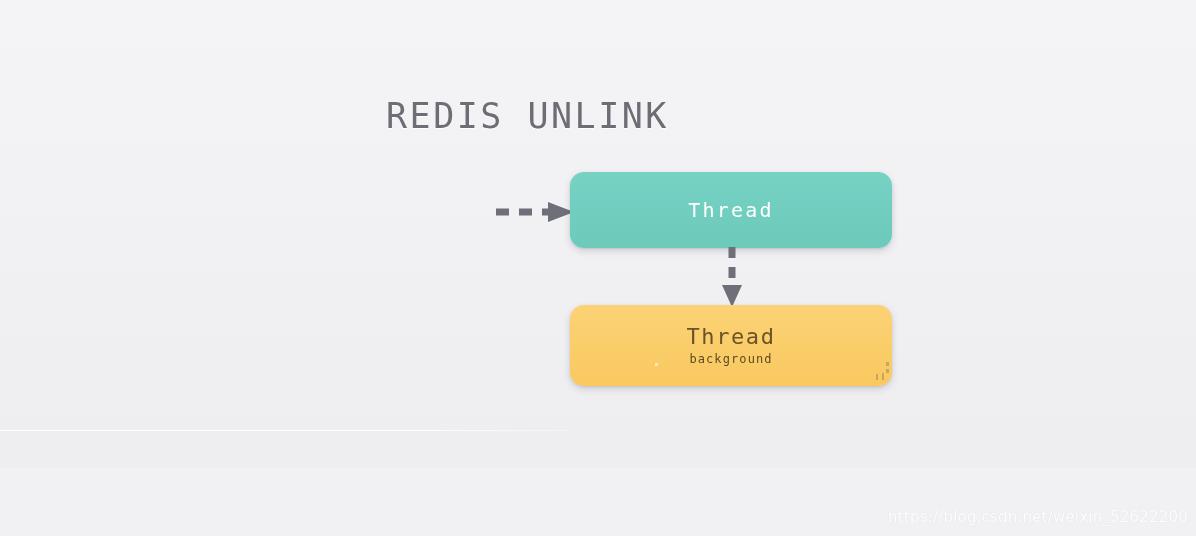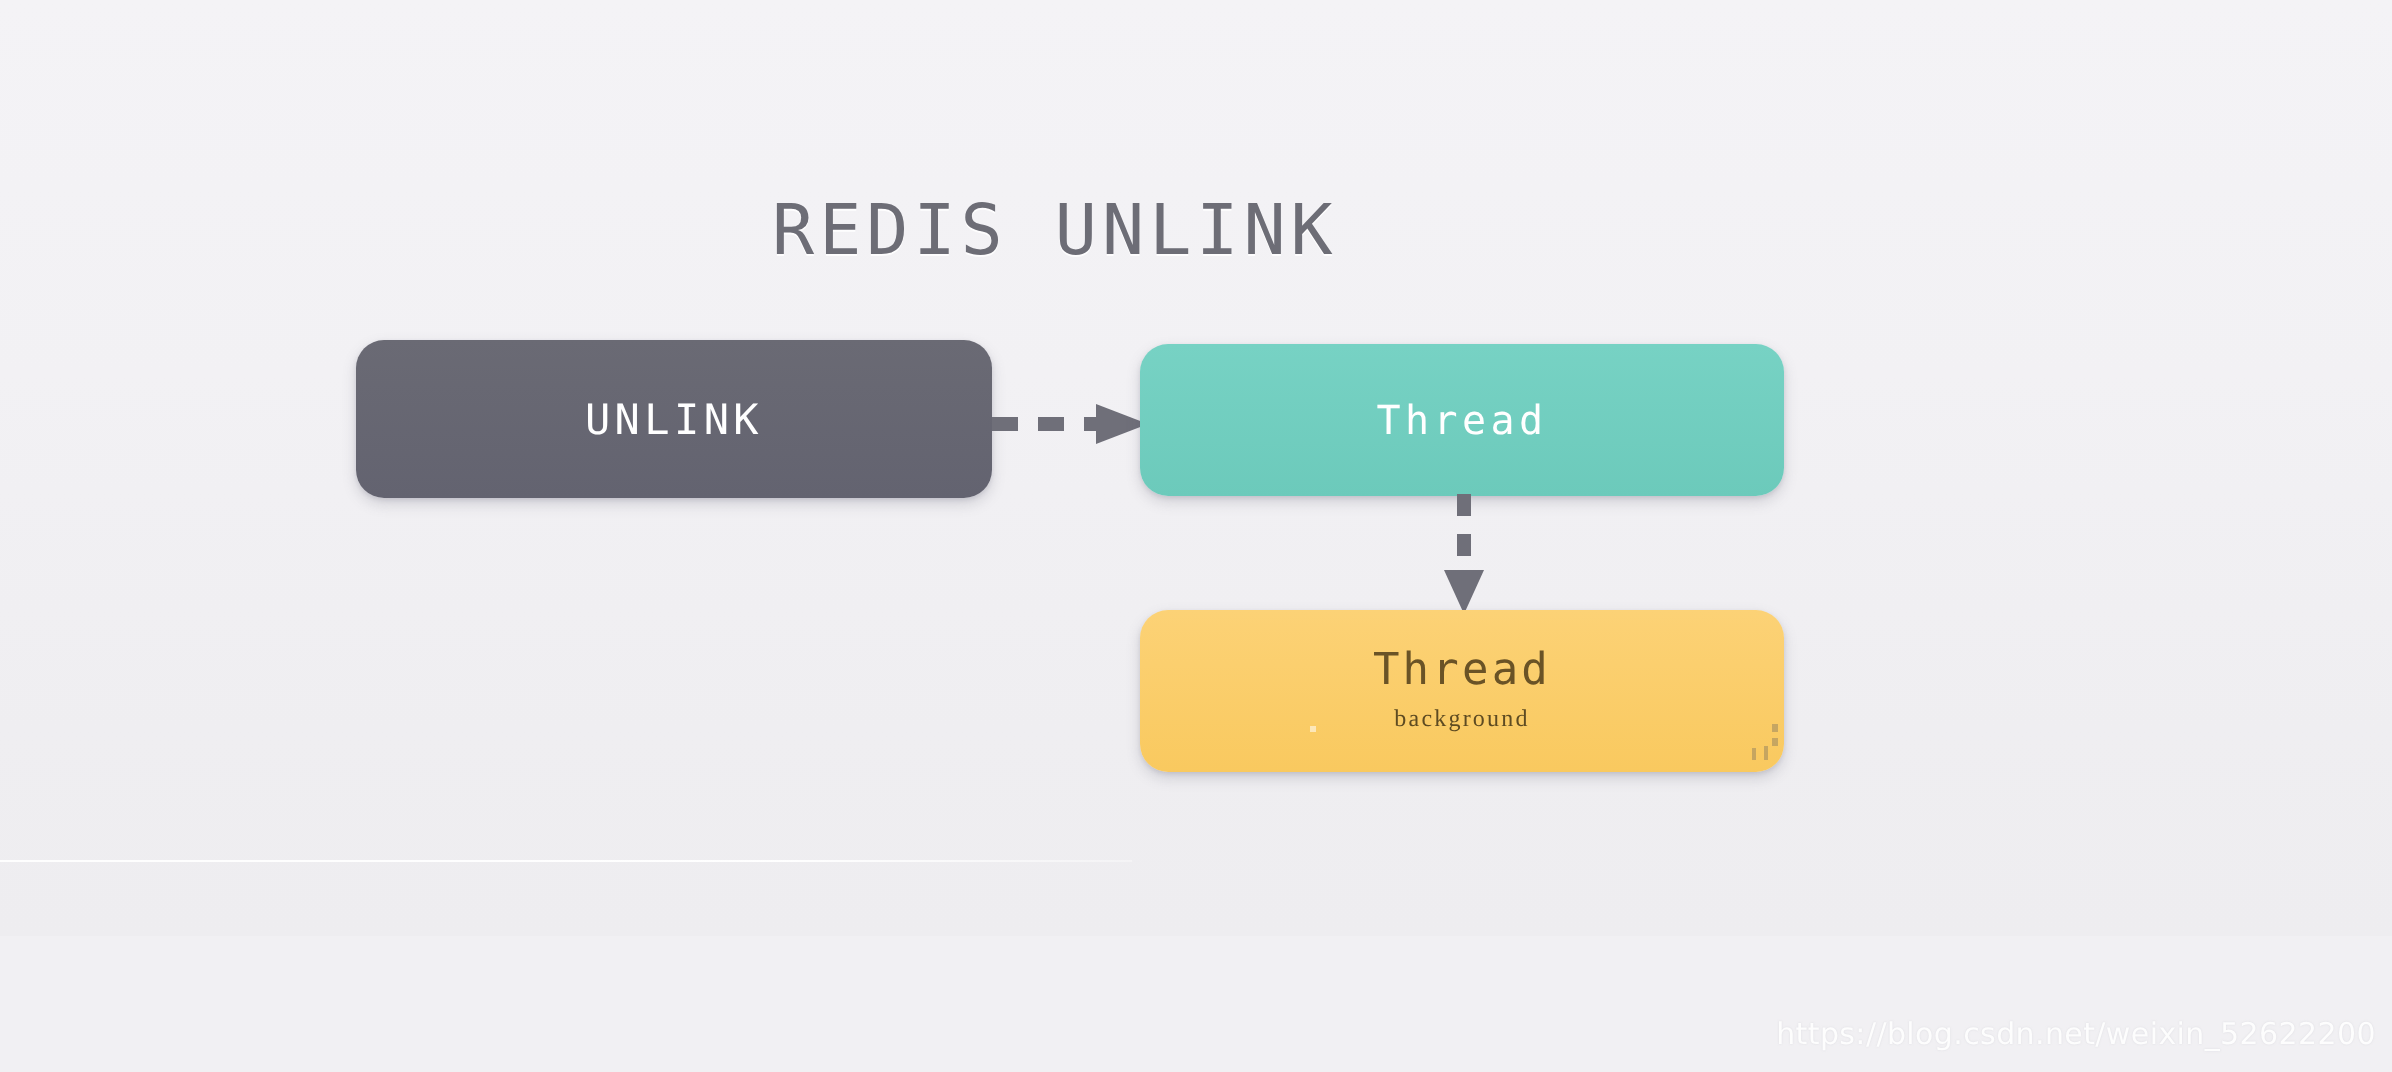--- a/index.html
+++ b/index.html
@@ -94,21 +94,20 @@
     color: #6a5326;
     font-size: 22px;
     letter-spacing: 1.6px;
     line-height: 1.05;
   }
   .node-bg .node-sub {
     margin-top: 4px;
     color: #5e4b22;
     font-size: 12px;
     letter-spacing: 1.1px;
-    font-family: Liberation Serif, serif;
   }
 
   
   .arrow {
     position: absolute;
     pointer-events: none;
   }
   .arrow-h {
     left: 494px;
     top: 200px;
@@ -148,23 +147,20 @@
 </style>
 </head>
 <body>
 
 <div id="canvas">
 
   <div class="hairline"></div>
 
   <div class="title">REDIS UNLINK</div>
 
-  <div class="node node-unlink">
-    <div class="node-title">UNLINK</div>
-  </div>
 
   <div class="arrow arrow-h">
     <svg width="82" height="24" viewBox="0 0 82 24">
       <line x1="2" y1="12" x2="56" y2="12" stroke="#6f6f79" stroke-width="7" stroke-dasharray="13 10" stroke-linecap="butt"></line>
       <polygon points="54,2 80,12 54,22" fill="#6f6f79"></polygon>
     </svg>
   </div>
 
   <div class="node node-thread">
     <div class="node-title">Thread</div>

